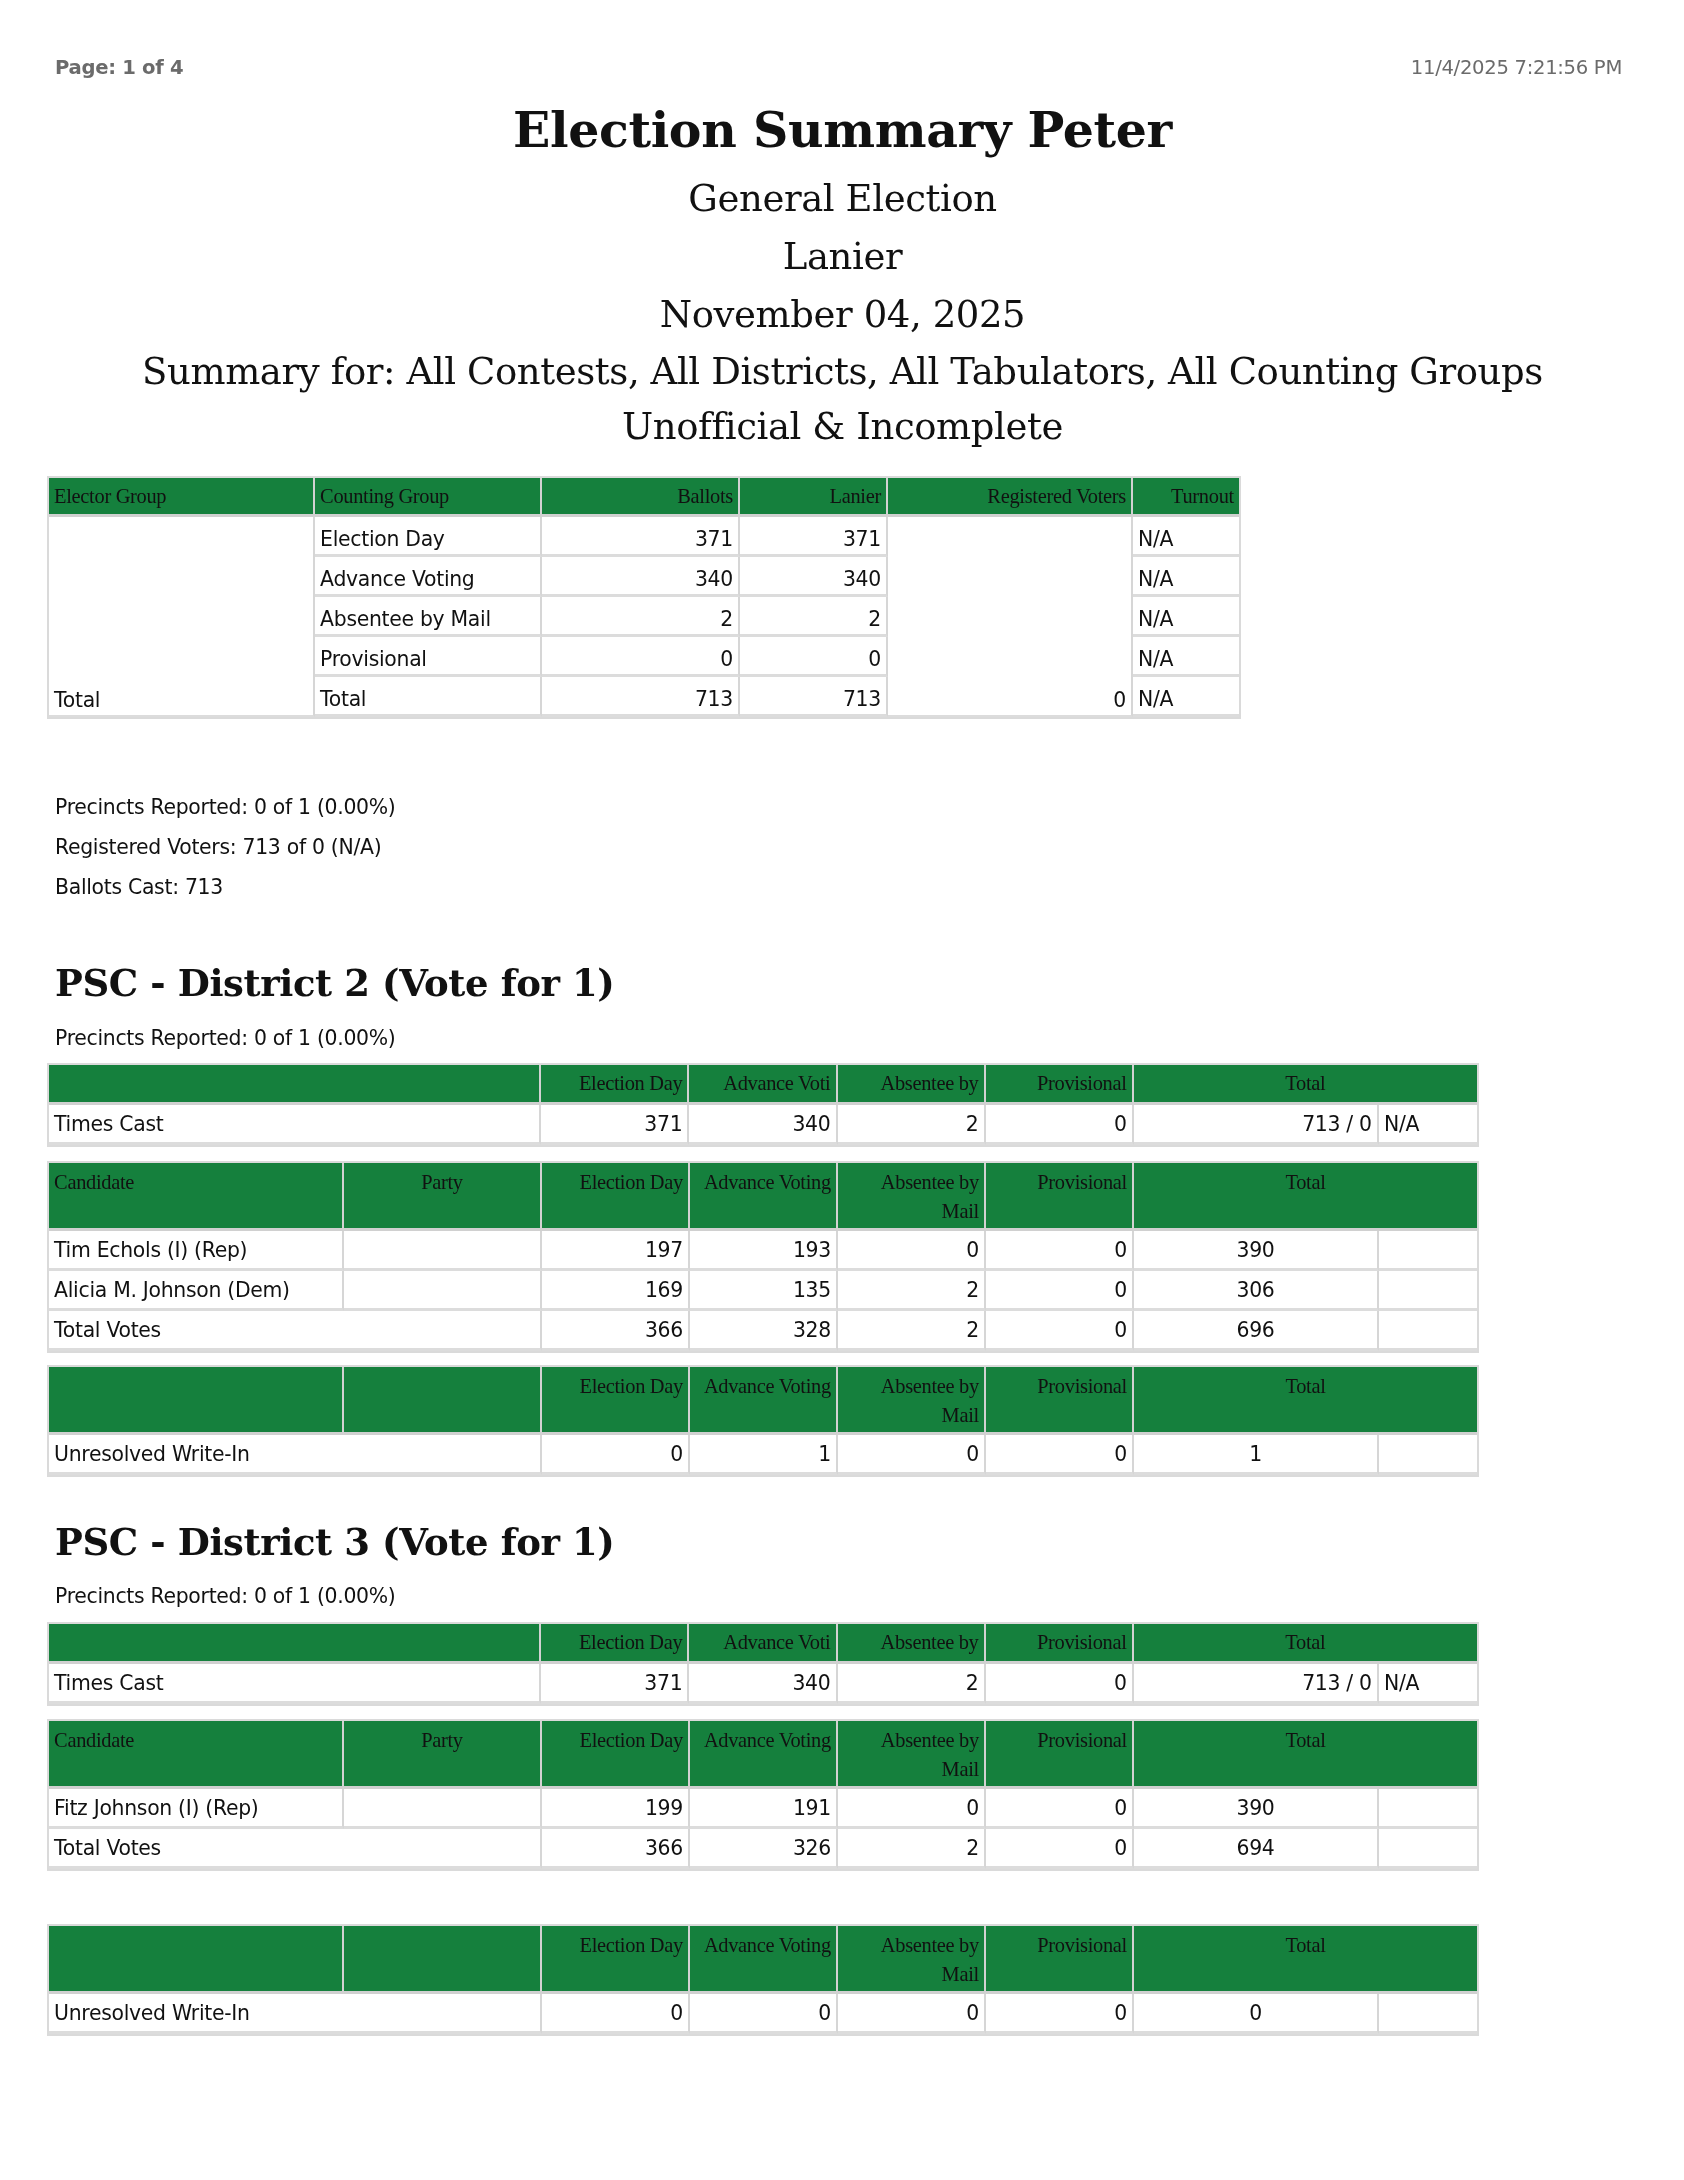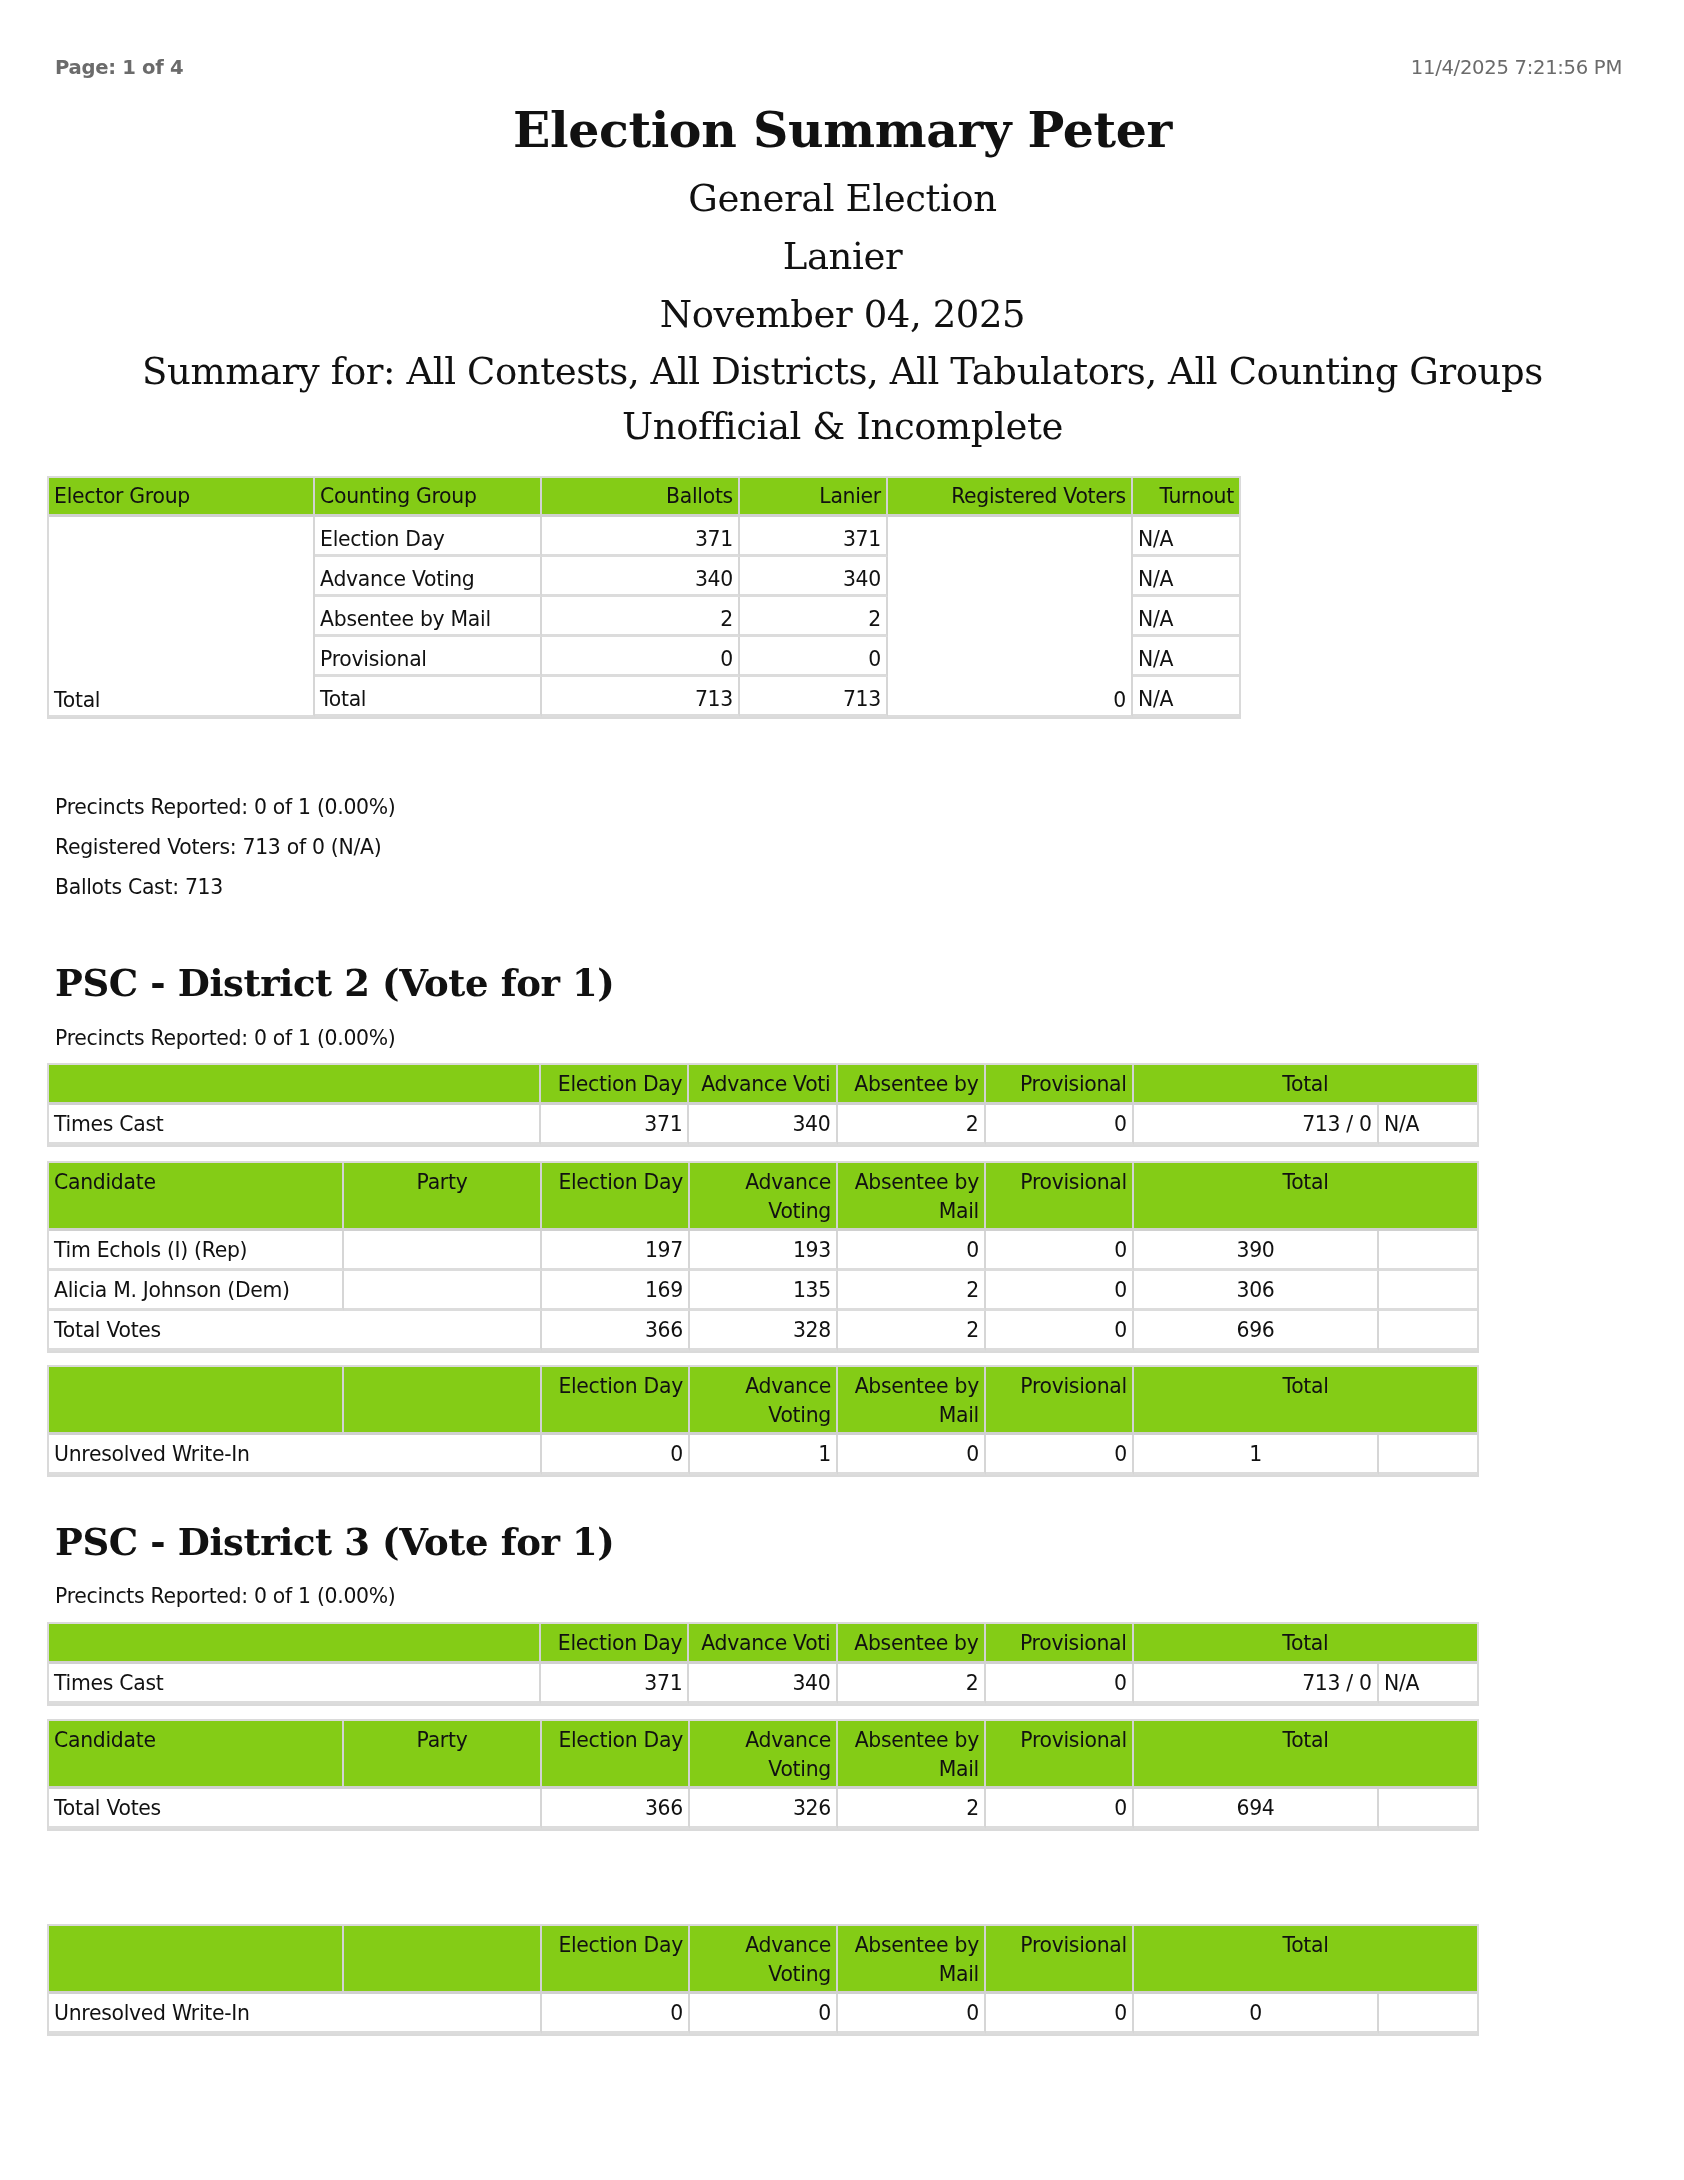--- a/index.html
+++ b/index.html
@@ -20,21 +20,21 @@
   .sub2 { top: 235px; }
   .sub3 { top: 293px; }
   .sub4 { top: 350px; }
   .sub5 { top: 405px; }
 
   table { border-collapse: separate; border-spacing: 0; position: absolute; table-layout: fixed; }
   td, th {
     font-weight: normal; font-size: 20.4px; padding: 0 5.1px; box-sizing: border-box;
     white-space: nowrap; overflow: hidden; letter-spacing: -0.3px;
   }
-  .hdr td, .hdr th { background: #84cc16; border-right: 2.6px solid #d2d2d2; border-bottom: 3.4px solid #d0d0d0; }
+  .hdr td, .hdr th { background: #15803d; border-right: 2.6px solid #d2d2d2; border-bottom: 3.4px solid #d0d0d0; font-family: Liberation Serif, serif; }
   .hdr td:last-child, .hdr th:last-child { border-right: none; }
   .cell { background: #fff; border-right: 2.6px solid #d6d6d6; border-bottom: 3.4px solid #dcdcdc; }
   .cell:last-child { border-right: none; }
   .r { text-align: right; }
   .c { text-align: center; }
   .l { text-align: left; }
   .wrap { white-space: normal; line-height: 29px; vertical-align: top; padding-top: 5.1px; }
   .tbl-frame { outline: 2.6px solid #dadada; }
 
   
@@ -296,20 +296,30 @@
           <tr class="hdr">
       <td class="l wrap">Candidate</td>
       <td class="c wrap">Party</td>
       <td class="r wrap">Election Day</td>
       <td class="r wrap">Advance Voting</td>
       <td class="r wrap">Absentee by Mail</td>
       <td class="r wrap">Provisional</td>
       <td class="c wrap" colspan="2">Total</td>
     </tr>
     <tr class="row">
+      <td class="cell l">Fitz Johnson (I) (Rep)</td>
+      <td class="cell c"></td>
+      <td class="cell r">199</td>
+      <td class="cell r">191</td>
+      <td class="cell r">0</td>
+      <td class="cell r">0</td>
+      <td class="cell c">390</td>
+      <td class="cell l"></td>
+    </tr>
+    <tr class="row">
       <td class="cell l" colspan="2">Total Votes</td>
       <td class="cell r">366</td>
       <td class="cell r">326</td>
       <td class="cell r">2</td>
       <td class="cell r">0</td>
       <td class="cell c">694</td>
       <td class="cell l"></td>
     </tr>
   </tbody>
       </table>

